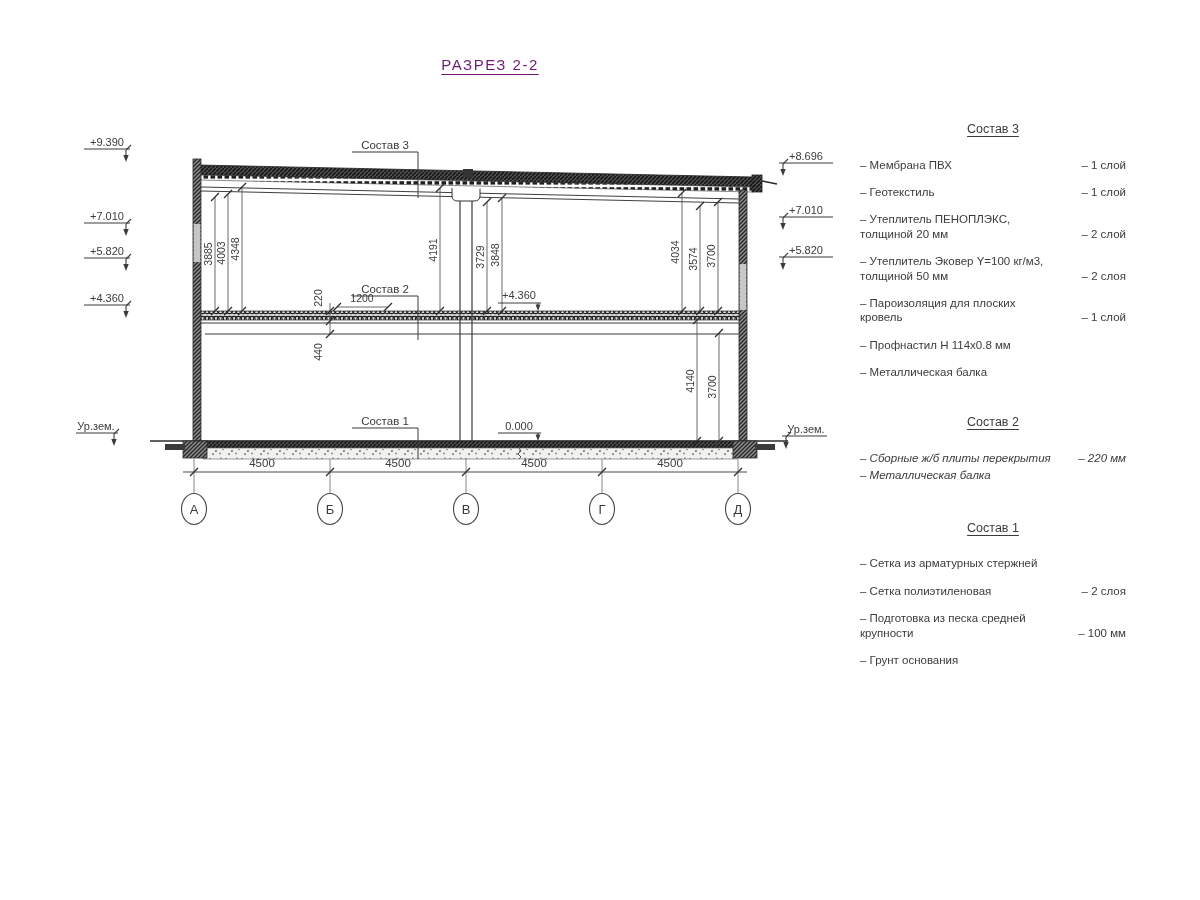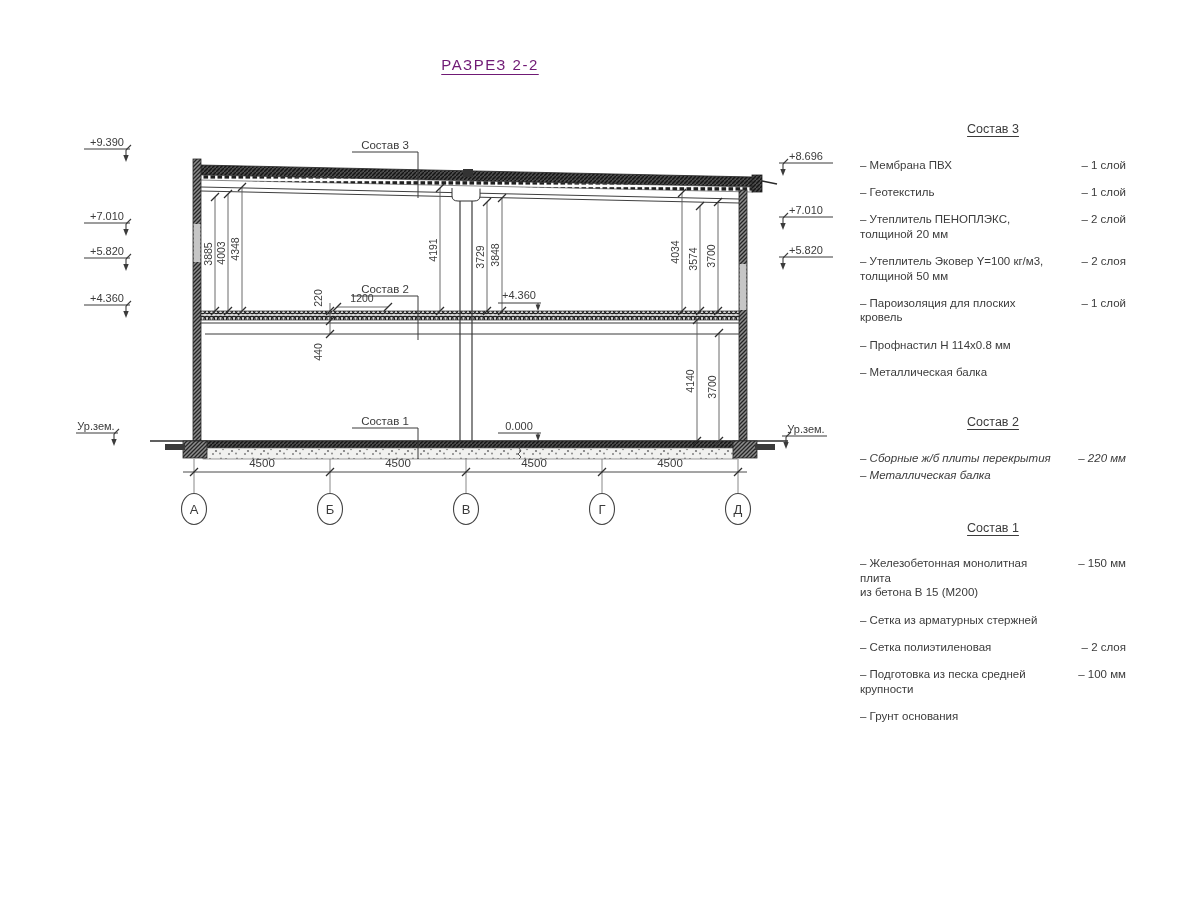--- a/index.html
+++ b/index.html
@@ -10,21 +10,21 @@
          text-underline-offset:4px;color:#701a75;}
   svg{position:absolute;left:0;top:0;}
   svg text{font-family:"Liberation Sans",sans-serif;fill:#3b3b3b;}
   .t-dim{font-size:10.5px;}
   .t-mark{font-size:11px;}
   .t-lbl{font-size:11.5px;}
   .t-axis{font-size:13px;}
   .legend{position:absolute;left:860px;top:122px;width:266px;font-size:11.5px;line-height:1.25;}
   .legend-title{text-align:center;font-size:12.5px;text-decoration:underline;
                 text-underline-offset:3px;margin:0 0 20px 0;}
-  .lrow{display:flex;justify-content:space-between;margin-bottom:13px;}
+  .lrow{display:flex;justify-content:space-between;align-items:flex-end;margin-bottom:13px;}
   .lrow .name{white-space:pre-line;width:196px;}
   .lrow .qty{white-space:nowrap;padding-left:4px;}
   .lrow.tight{margin-bottom:3px;font-style:italic;}
   .gap36{margin-top:36px;}
   .gap38{margin-top:38px;}
 </style>
 </head>
 <body>
 
 <div class="sheet">
@@ -305,25 +305,20 @@
       </div>
       <div class="lrow tight">
         <span class="name">– Металлическая балка</span>
         <span class="qty"></span>
       </div>
     </div>
 
     <div class="gap38">
       <div class="legend-title">Состав 1</div>
       <div class="lrow">
-        <span class="name">– Железобетонная  монолитная плита
-из бетона В 15 (М200)</span>
-        <span class="qty">– 150 мм</span>
-      </div>
-      <div class="lrow">
         <span class="name">– Сетка из арматурных стержней</span>
         <span class="qty"></span>
       </div>
       <div class="lrow">
         <span class="name">– Сетка полиэтиленовая</span>
         <span class="qty">– 2 слоя</span>
       </div>
       <div class="lrow">
         <span class="name">– Подготовка из песка средней
 крупности</span>

